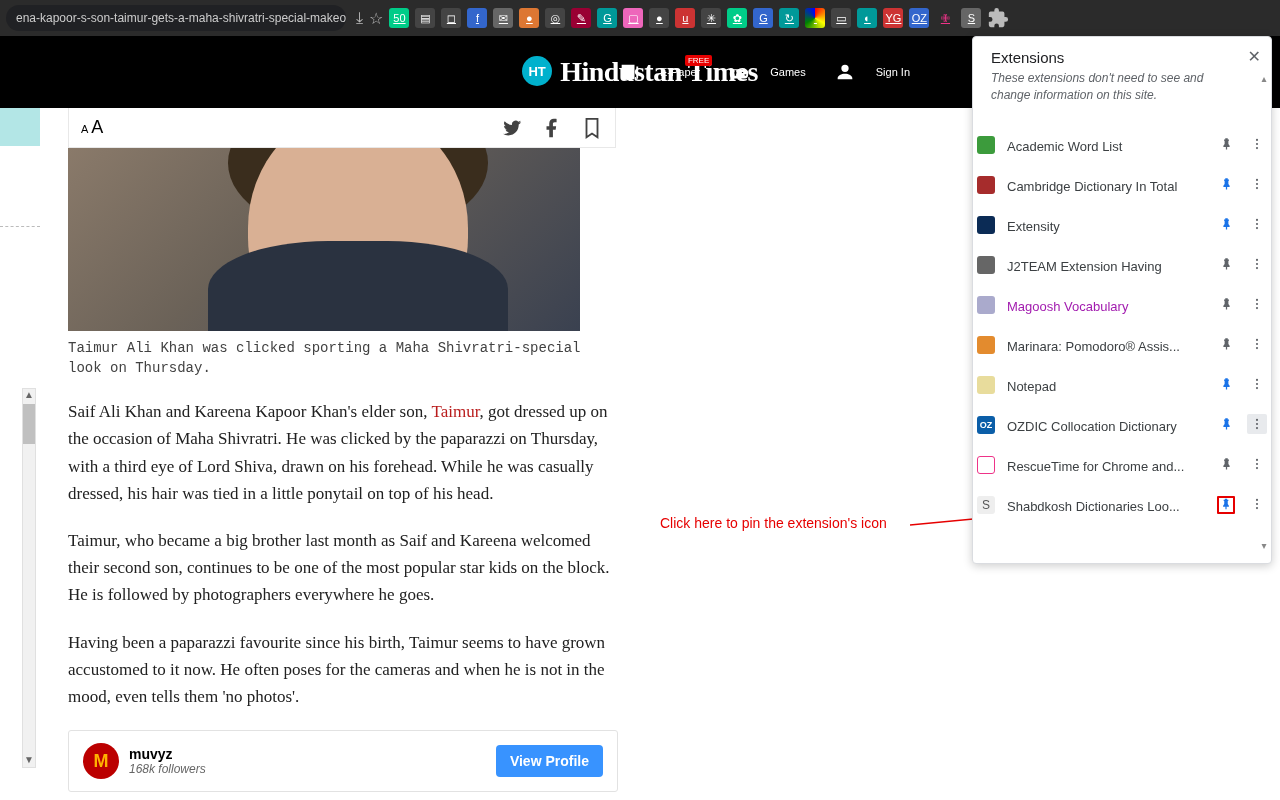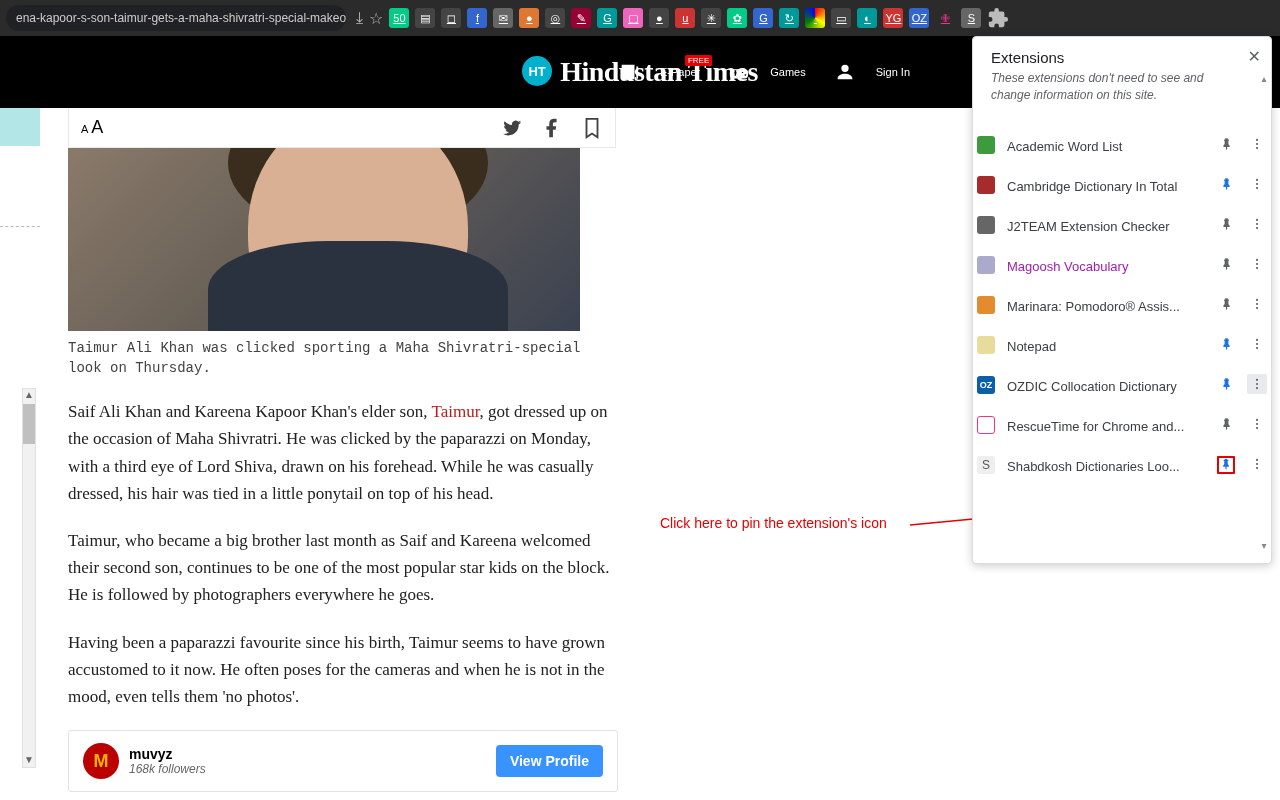--- a/index.html
+++ b/index.html
@@ -194,21 +194,21 @@
     </div>
 
     <div class="article-image">
       <div class="hair"></div>
         <div class="face"></div>
         <div class="shirt"></div>
     </div>
     <div class="caption">Taimur Ali Khan was clicked sporting a Maha Shivratri-special look on Thursday.</div>
 
     <p class="body-p">
-      <span>Saif Ali Khan and Kareena Kapoor Khan's elder son, </span><a href="#">Taimur</a><span>, got dressed up on the occasion of Maha Shivratri. He was clicked by the paparazzi on Monday, with a third eye of Lord Shiva, drawn on his forehead. While he was casually dressed, his hair was tied in a little ponytail on top of his head.</span>
+      <span>Saif Ali Khan and Kareena Kapoor Khan's elder son, </span><a href="#">Taimur</a><span>, got dressed up on the occasion of Maha Shivratri. He was clicked by the paparazzi on Thursday, with a third eye of Lord Shiva, drawn on his forehead. While he was casually dressed, his hair was tied in a little ponytail on top of his head.</span>
     </p>
     <p class="body-p">Taimur, who became a big brother last month as Saif and Kareena welcomed their second son, continues to be one of the most popular star kids on the block. He is followed by photographers everywhere he goes.</p>
     <p class="body-p">Having been a paparazzi favourite since his birth, Taimur seems to have grown accustomed to it now. He often poses for the cameras and when he is not in the mood, even tells them 'no photos'.</p>
 
     <div class="embed-card">
       <div class="embed-left">
         <div class="embed-avatar">M</div>
         <div>
           <div class="embed-name">muvyz</div>
           <div class="embed-followers">168k followers</div>
@@ -252,22 +252,38 @@
         </div>
         <div class="more-btn">
           <svg viewBox="0 0 24 24">
             <circle cx="12" cy="5" r="1.8"></circle>
             <circle cx="12" cy="12" r="1.8"></circle>
             <circle cx="12" cy="19" r="1.8"></circle>
           </svg>
         </div>
       </div>
       <div class="ext-row">
+        <div class="ext-icon ic-darkblue"></div>
+        <div class="ext-name">Extensity</div>
+        <div class="pin-btn pinned">
+          <svg viewBox="0 0 24 24">
+            <path d="M14 4V2h-4v2H8v2h1v5l-2 3v2h4v4h2v-4h4v-2l-2-3V6h1V4z"></path>
+          </svg>
+        </div>
+        <div class="more-btn">
+          <svg viewBox="0 0 24 24">
+            <circle cx="12" cy="5" r="1.8"></circle>
+            <circle cx="12" cy="12" r="1.8"></circle>
+            <circle cx="12" cy="19" r="1.8"></circle>
+          </svg>
+        </div>
+      </div>
+      <div class="ext-row">
         <div class="ext-icon ic-gray"></div>
-        <div class="ext-name">J2TEAM Extension Checker</div>
+        <div class="ext-name">J2TEAM Extension Having</div>
         <div class="pin-btn unpinned">
           <svg viewBox="0 0 24 24">
             <path d="M14 4V2h-4v2H8v2h1v5l-2 3v2h4v4h2v-4h4v-2l-2-3V6h1V4z"></path>
           </svg>
         </div>
         <div class="more-btn">
           <svg viewBox="0 0 24 24">
             <circle cx="12" cy="5" r="1.8"></circle>
             <circle cx="12" cy="12" r="1.8"></circle>
             <circle cx="12" cy="19" r="1.8"></circle>

